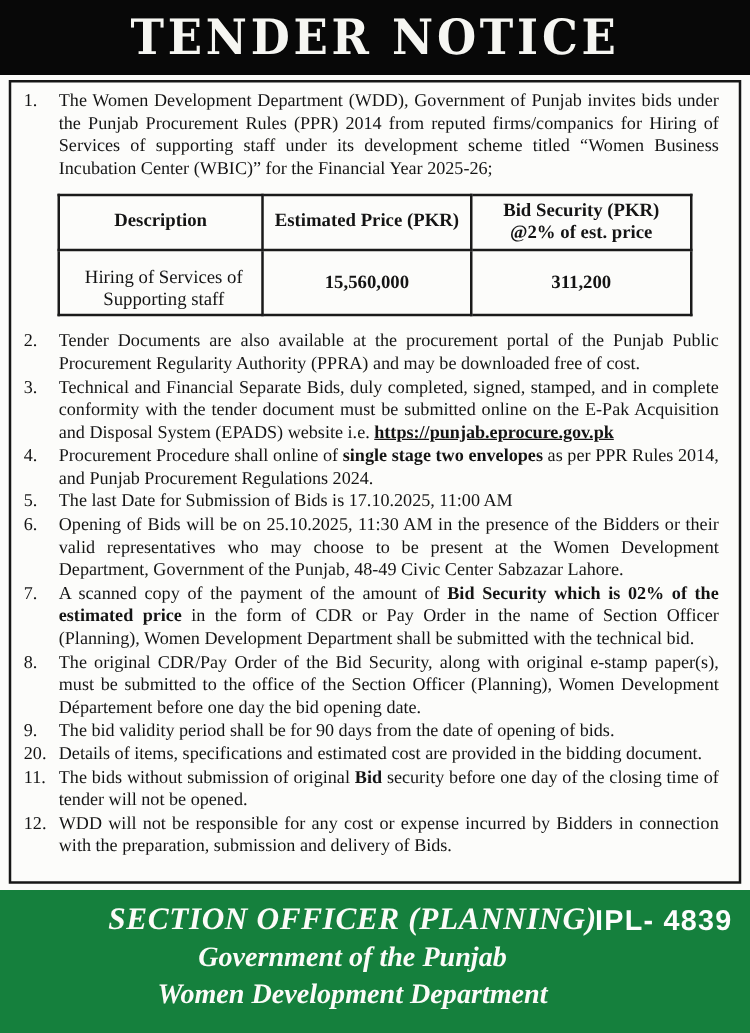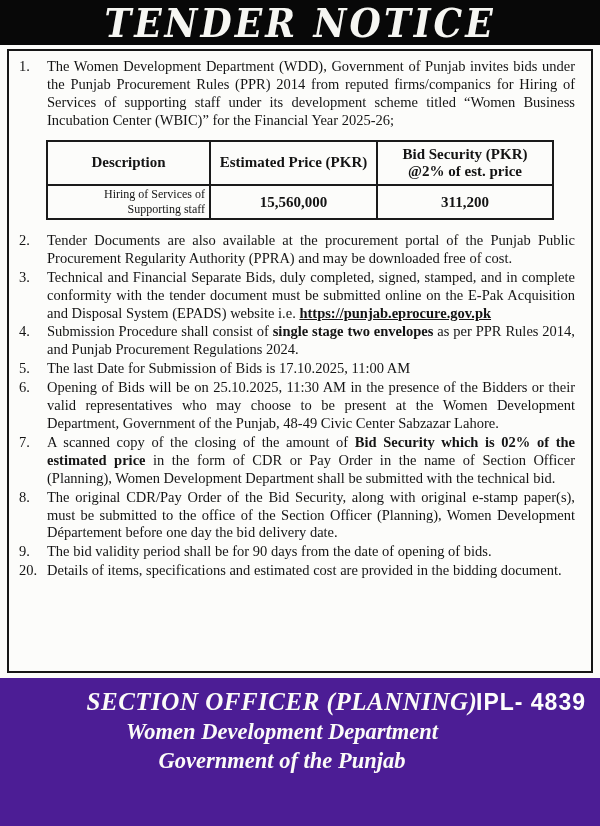--- a/index.html
+++ b/index.html
@@ -1,43 +1,43 @@
 <!DOCTYPE html>
 <html><head>
 <meta charset="utf-8">
 <style>
   html,body{margin:0;padding:0;background:#555;}
   .page{width:600px;height:826px;margin:0 auto;background:#fcfcfa;display:flex;flex-direction:column;
         position:relative;overflow:hidden;font-family:"Liberation Serif",serif;color:#141414;}
 
   
-  .header-band{flex:none;height:45px;background:#080808;display:flex;align-items:center;justify-content:center;font-style:italic;}
+  .header-band{flex:none;height:60px;background:#080808;display:flex;align-items:center;justify-content:center;}
   .notice-title{color:#f6f6f2;font-family:"DejaVu Serif",serif;font-weight:bold;font-size:36px;
                 letter-spacing:3px;line-height:1;transform:scaleY(1.08);white-space:nowrap;}
 
   
   .body-wrap{flex:1 1 auto;min-height:0;padding:4px 7px 5px 7px;box-sizing:border-box;}
   .frame{border:2px solid #161616;height:100%;box-sizing:border-box;padding:7px 16px 2px 10px;overflow:hidden;}
 
   .notice-item{display:flex;font-size:14.5px;line-height:17.9px;margin:0 0 1px 0;}
   .item-num{flex:none;width:28px;}
   .item-text{flex:1 1 auto;text-align:justify;}
   .b{font-weight:bold;}
   .u{text-decoration:underline;}
   .nowrap{white-space:nowrap;}
 
   
   .tender-table{border-collapse:collapse;margin:10px 10px 12px 27px;table-layout:fixed;}
   .tender-table th,.tender-table td{border:2px solid #1a1a1a;box-sizing:border-box;}
   .tender-table th{font-size:15px;font-weight:bold;text-align:center;padding:4px 6px;line-height:1.15;}
-  .cell-desc{font-size:12px;text-align:right;padding:1px 4px 2px 9px;line-height:1.2;}
+  .cell-desc{font-size:15px;text-align:center;padding:12px 4px 2px 9px;line-height:1.2;}
   .cell-val{font-size:15px;font-weight:bold;text-align:center;padding:2px 4px;}
 
   
-  .footer-band{flex:none;height:148px;background:#4c1d95;position:relative;box-sizing:border-box;
+  .footer-band{flex:none;height:114px;background:#15803d;position:relative;box-sizing:border-box;
                padding-top:9px;color:#fbfbf8;}
   .footer-lines{text-align:center;margin-right:36px;font-style:italic;font-weight:bold;}
   .sig-line{font-size:25px;line-height:30px;letter-spacing:.5px;}
   .sub-line{font-size:22.5px;line-height:29px;}
   .ipl-code{position:absolute;top:11px;right:14px;font-family:"Liberation Sans",sans-serif;
             font-style:normal;font-weight:bold;font-size:23px;letter-spacing:1px;color:#fdfdfd;}
 </style>
 </head>
 <body>
 
@@ -83,53 +83,61 @@
           <div class="notice-item">
             <span class="item-num">2.</span>
             <div class="item-text"><span>Tender Documents are also available at the procurement portal of the Punjab Public Procurement Regularity Authority (PPRA) and may be downloaded free of cost.</span></div>
           </div>
           <div class="notice-item">
             <span class="item-num">3.</span>
             <div class="item-text"><span>Technical and Financial Separate Bids, duly completed, signed, stamped, and in complete conformity with the tender document must be submitted online on the E-Pak Acquisition and Disposal System (EPADS) website i.e. </span><span class="b u nowrap">https://punjab.eprocure.gov.pk</span></div>
           </div>
           <div class="notice-item">
             <span class="item-num">4.</span>
-            <div class="item-text"><span>Submission Procedure shall consist of </span><span class="b">single stage two envelopes</span><span> as per PPR Rules 2014, and Punjab Procurement Regulations 2024.</span></div>
+            <div class="item-text"><span>Procurement Procedure shall online of </span><span class="b">single stage two envelopes</span><span> as per PPR Rules 2014, and Punjab Procurement Regulations 2024.</span></div>
           </div>
           <div class="notice-item">
             <span class="item-num">5.</span>
             <div class="item-text"><span>The last Date for Submission of Bids is 17.10.2025, 11:00 AM</span></div>
           </div>
           <div class="notice-item">
             <span class="item-num">6.</span>
             <div class="item-text"><span>Opening of Bids will be on 25.10.2025, 11:30 AM in the presence of the Bidders or their valid representatives who may choose to be present at the Women Development Department, Government of the Punjab, 48-49 Civic Center Sabzazar Lahore.</span></div>
           </div>
           <div class="notice-item">
             <span class="item-num">7.</span>
-            <div class="item-text"><span>A scanned copy of the closing of the amount of </span><span class="b">Bid Security which is 02% of the estimated price</span><span> in the form of CDR or Pay Order in the name of Section Officer (Planning), Women Development Department shall be submitted with the technical bid.</span></div>
+            <div class="item-text"><span>A scanned copy of the payment of the amount of </span><span class="b">Bid Security which is 02% of the estimated price</span><span> in the form of CDR or Pay Order in the name of Section Officer (Planning), Women Development Department shall be submitted with the technical bid.</span></div>
           </div>
           <div class="notice-item">
             <span class="item-num">8.</span>
-            <div class="item-text"><span>The original CDR/Pay Order of the Bid Security, along with original e-stamp paper(s), must be submitted to the office of the Section Officer (Planning), Women Development Département before one day the bid delivery date.</span></div>
+            <div class="item-text"><span>The original CDR/Pay Order of the Bid Security, along with original e-stamp paper(s), must be submitted to the office of the Section Officer (Planning), Women Development Département before one day the bid opening date.</span></div>
           </div>
           <div class="notice-item">
             <span class="item-num">9.</span>
             <div class="item-text"><span>The bid validity period shall be for 90 days from the date of opening of bids.</span></div>
           </div>
           <div class="notice-item">
             <span class="item-num">20.</span>
             <div class="item-text"><span>Details of items, specifications and estimated cost are provided in the bidding document.</span></div>
           </div>
+          <div class="notice-item">
+            <span class="item-num">11.</span>
+            <div class="item-text"><span>The bids without submission of original </span><span class="b">Bid</span><span> security before one day of the closing time of tender will not be opened.</span></div>
+          </div>
+          <div class="notice-item">
+            <span class="item-num">12.</span>
+            <div class="item-text"><span>WDD will not be responsible for any cost or expense incurred by Bidders in connection with the preparation, submission and delivery of Bids.</span></div>
+          </div>
         </div>
 
     </div>
   </div>
 
   <div class="footer-band">
     <div class="footer-lines">
       <div class="sig-line">SECTION OFFICER (PLANNING)</div>
+      <div class="sub-line">Government of the Punjab</div>
       <div class="sub-line">Women Development Department</div>
-      <div class="sub-line">Government of the Punjab</div>
     </div>
     <div class="ipl-code">IPL- 4839</div>
   </div>
 
 </div>
 
 </body></html>

